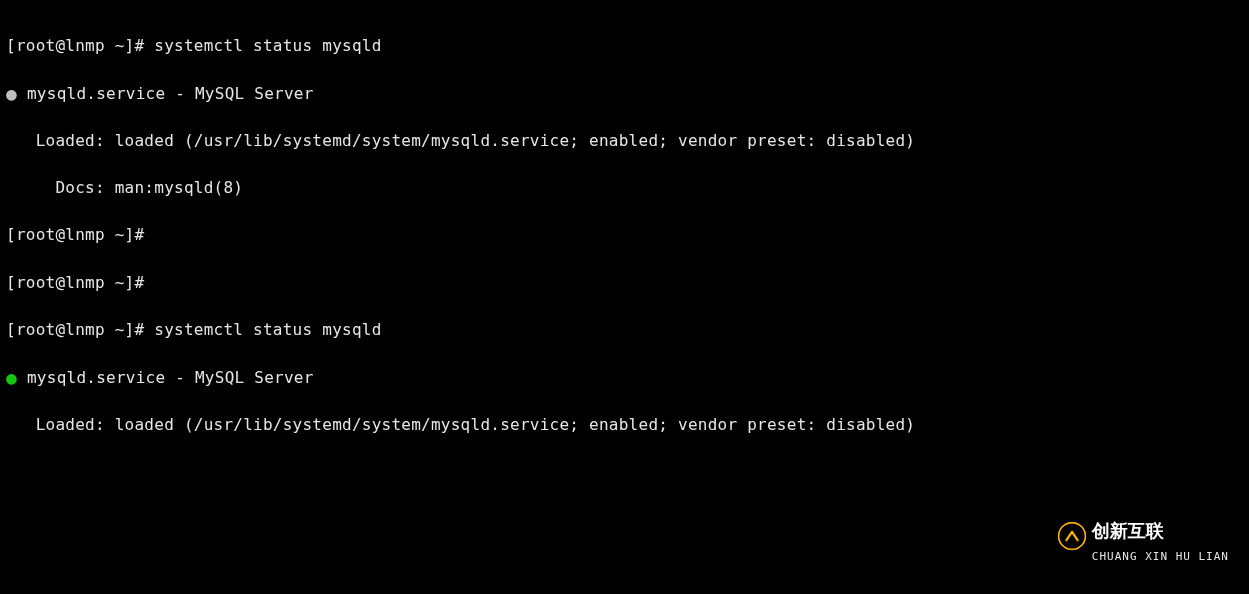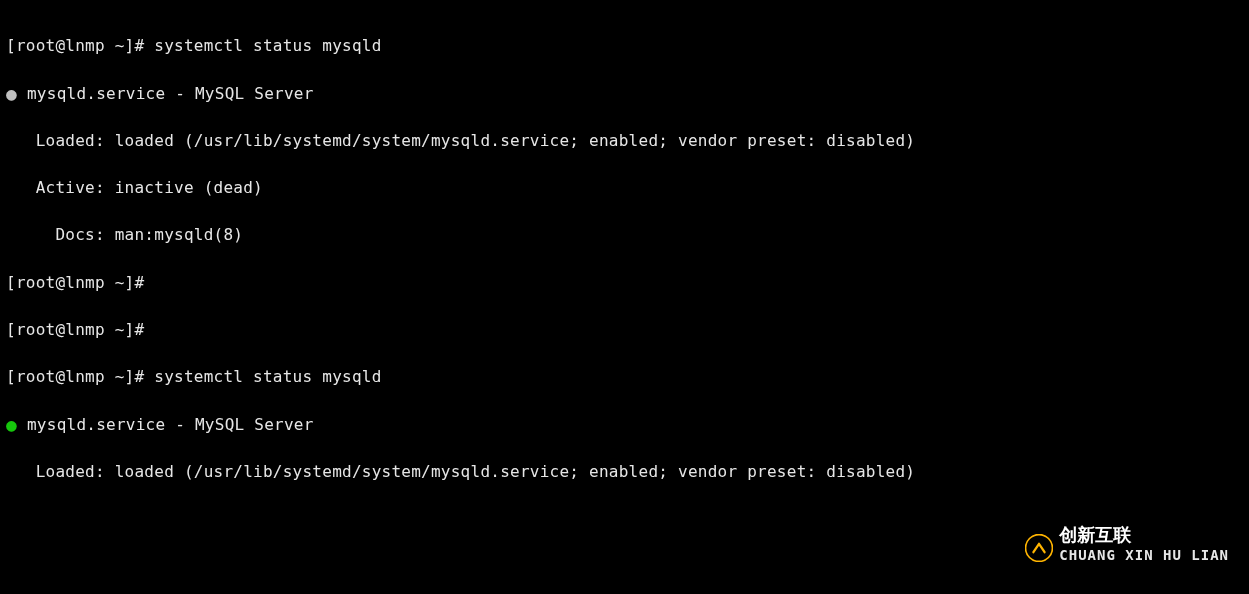--- a/index.html
+++ b/index.html
@@ -20,36 +20,35 @@
     letter-spacing: 0.25px;
   }
   .line { display: block; }
   .bullet-grey { color: #c0c0c0; font-size: 18px; position: relative; top: 1px; }
   .bullet-green { color: #16c60c; font-size: 18px; position: relative; top: 1px; }
   .watermark {
     position: absolute;
     right: 20px;
     bottom: 32px;
     display: flex;
-    align-items: flex-end;
+    align-items: flex-start;
     gap: 6px;
     color: #fff;
   }
   .watermark .big { font-size: 18px; font-weight: 700; display: block; line-height: 1; }
-  .watermark .small { font-size: 14px; letter-spacing: 1px; display: block; opacity: .9; line-height: 1; margin-top:4px;font-weight:bold;}
+  .watermark .small { font-size: 11px; letter-spacing: 1px; display: block; opacity: .9; line-height: 1; margin-top:11px;}
   .watermark svg { width: 28px; height: 28px; }
 </style>
 </head>
 <body>
 
 <div class="terminal">
 <span class="line"><span>[root@lnmp ~]# </span><span>systemctl status mysqld</span></span>
 <span class="line"><span class="bullet-grey">●</span><span> mysqld.service - MySQL Server</span></span>
 <span class="line">   Loaded: loaded (/usr/lib/systemd/system/mysqld.service; enabled; vendor preset: disabled)</span>
-<span class="line">   Active: inactive (dead)</span>
 <span class="line">     Docs: man:mysqld(8)</span>
 <span class="line">[root@lnmp ~]# </span>
 <span class="line">[root@lnmp ~]# </span>
 <span class="line"><span>[root@lnmp ~]# </span><span>systemctl status mysqld</span></span>
 <span class="line"><span class="bullet-green">●</span><span> mysqld.service - MySQL Server</span></span>
 <span class="line">   Loaded: loaded (/usr/lib/systemd/system/mysqld.service; enabled; vendor preset: disabled)</span>
 
 
 
 

